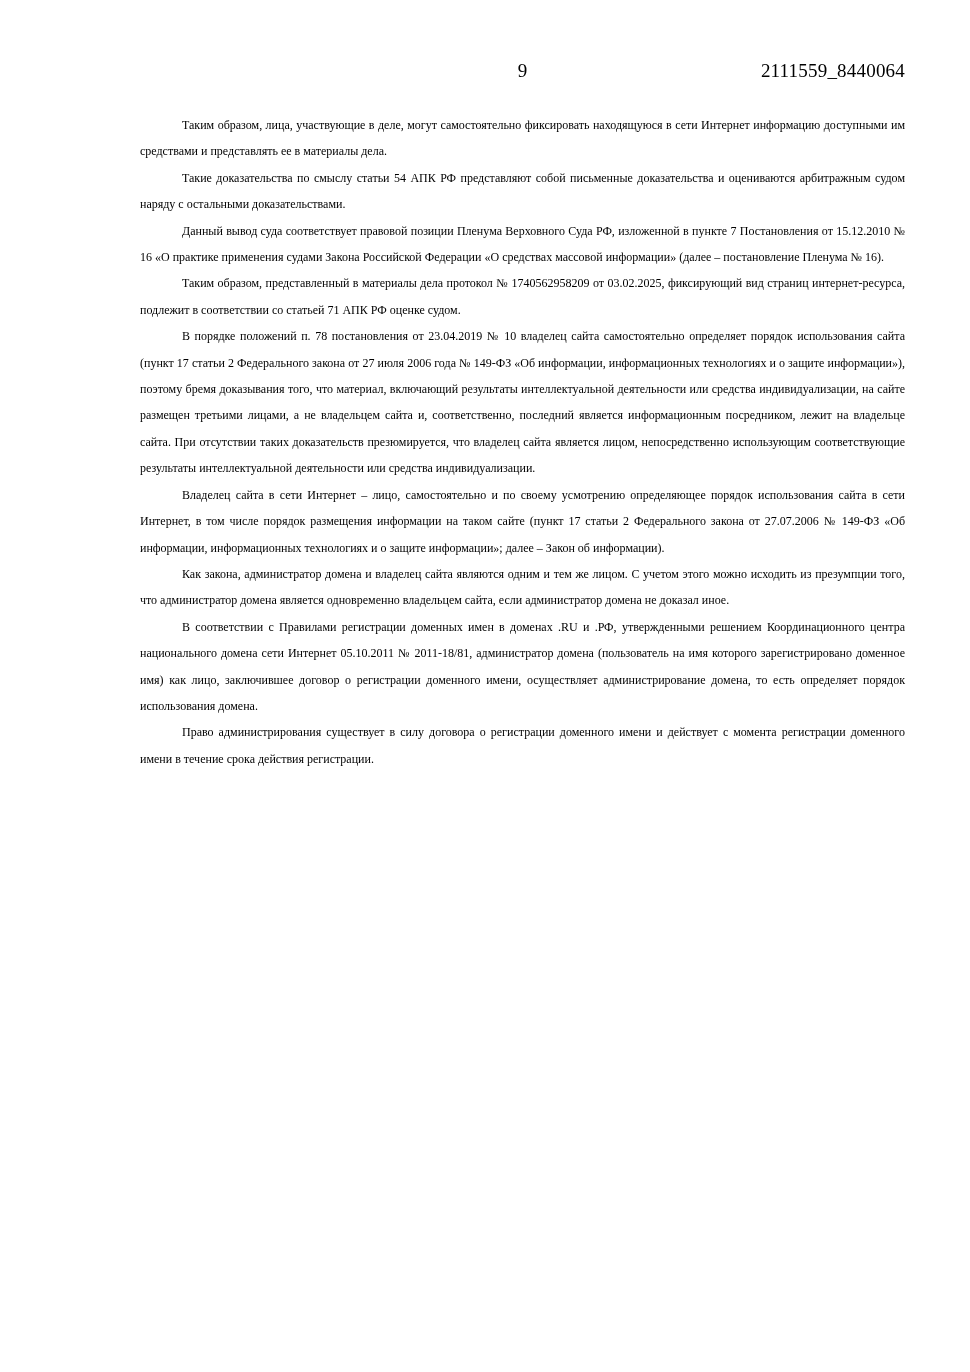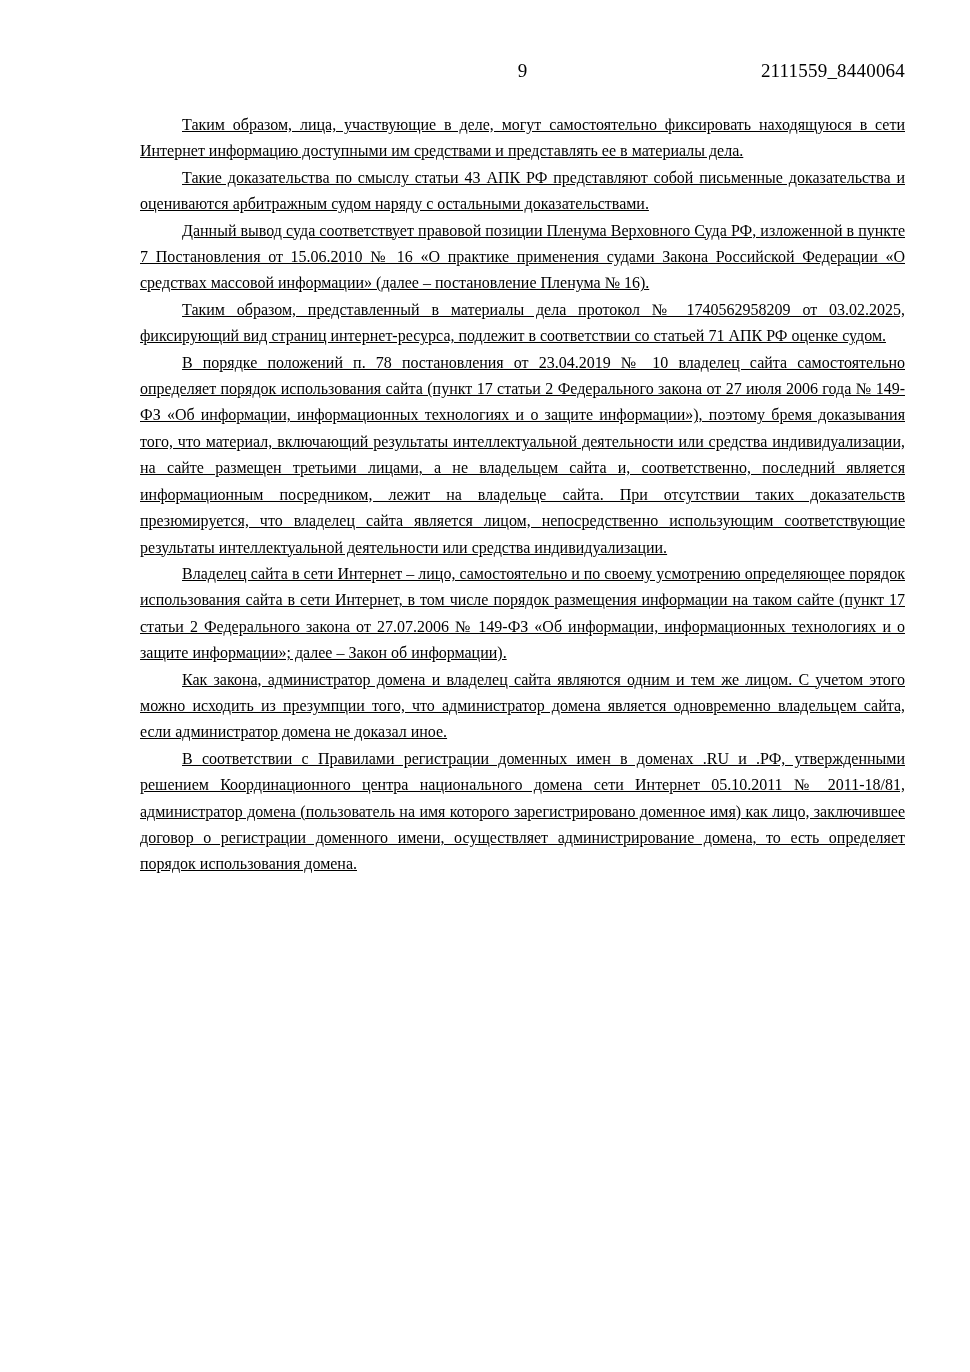--- a/index.html
+++ b/index.html
@@ -35,23 +35,22 @@
     top: 0;
     right: 0;
     text-align: right;
     letter-spacing: 0.2px;
   }
   .doc-body {
     position: absolute;
     top: 112px;
     left: 140px;
     width: 765px;
-    font-size: 16px;
+    font-size: 12px;
     line-height: 26.4px;
-    text-decoration: underline;
   }
   .doc-body p {
     margin: 0;
     padding: 0;
     text-indent: 42px;
     text-align: justify;
     text-justify: inter-word;
   }
 </style>
 </head>
@@ -59,22 +58,23 @@
 
 <div class="page">
 
   <div class="page-header">
     <span class="page-number">9</span>
     <span class="doc-id">2111559_8440064</span>
   </div>
 
   <div class="doc-body">
     <p>Таким образом, лица, участвующие в деле, могут самостоятельно фиксировать находящуюся в сети Интернет информацию доступными им средствами и представлять ее в материалы дела.</p>
-    <p>Такие доказательства по смыслу статьи 43 АПК РФ представляют собой письменные доказательства и оцениваются арбитражным судом наряду с остальными доказательствами.</p>
-    <p>Данный вывод суда соответствует правовой позиции Пленума Верховного Суда РФ, изложенной в пункте 7 Постановления от 15.06.2010 № 16 «О практике применения судами Закона Российской Федерации «О средствах массовой информации» (далее – постановление Пленума № 16).</p>
+    <p>Такие доказательства по смыслу статьи 54 АПК РФ представляют собой письменные доказательства и оцениваются арбитражным судом наряду с остальными доказательствами.</p>
+    <p>Данный вывод суда соответствует правовой позиции Пленума Верховного Суда РФ, изложенной в пункте 7 Постановления от 15.12.2010 № 16 «О практике применения судами Закона Российской Федерации «О средствах массовой информации» (далее – постановление Пленума № 16).</p>
     <p>Таким образом, представленный в материалы дела протокол № 1740562958209 от 03.02.2025, фиксирующий вид страниц интернет-ресурса, подлежит в соответствии со статьей 71 АПК РФ оценке судом.</p>
     <p>В порядке положений п. 78 постановления от 23.04.2019 № 10 владелец сайта самостоятельно определяет порядок использования сайта (пункт 17 статьи 2 Федерального закона от 27 июля 2006 года № 149-ФЗ «Об информации, информационных технологиях и о защите информации»), поэтому бремя доказывания того, что материал, включающий результаты интеллектуальной деятельности или средства индивидуализации, на сайте размещен третьими лицами, а не владельцем сайта и, соответственно, последний является информационным посредником, лежит на владельце сайта. При отсутствии таких доказательств презюмируется, что владелец сайта является лицом, непосредственно использующим соответствующие результаты интеллектуальной деятельности или средства индивидуализации.</p>
     <p>Владелец сайта в сети Интернет – лицо, самостоятельно и по своему усмотрению определяющее порядок использования сайта в сети Интернет, в том числе порядок размещения информации на таком сайте (пункт 17 статьи 2 Федерального закона от 27.07.2006 № 149-ФЗ «Об информации, информационных технологиях и о защите информации»; далее – Закон об информации).</p>
     <p>Как закона, администратор домена и владелец сайта являются одним и тем же лицом. С учетом этого можно исходить из презумпции того, что администратор домена является одновременно владельцем сайта, если администратор домена не доказал иное.</p>
     <p>В соответствии с Правилами регистрации доменных имен в доменах .RU и .РФ, утвержденными решением Координационного центра национального домена сети Интернет 05.10.2011 № 2011-18/81, администратор домена (пользователь на имя которого зарегистрировано доменное имя) как лицо, заключившее договор о регистрации доменного имени, осуществляет администрирование домена, то есть определяет порядок использования домена.</p>
+    <p>Право администрирования существует в силу договора о регистрации доменного имени и действует с момента регистрации доменного имени в течение срока действия регистрации.</p>
   </div>
 
 </div>
 
 </body></html>

